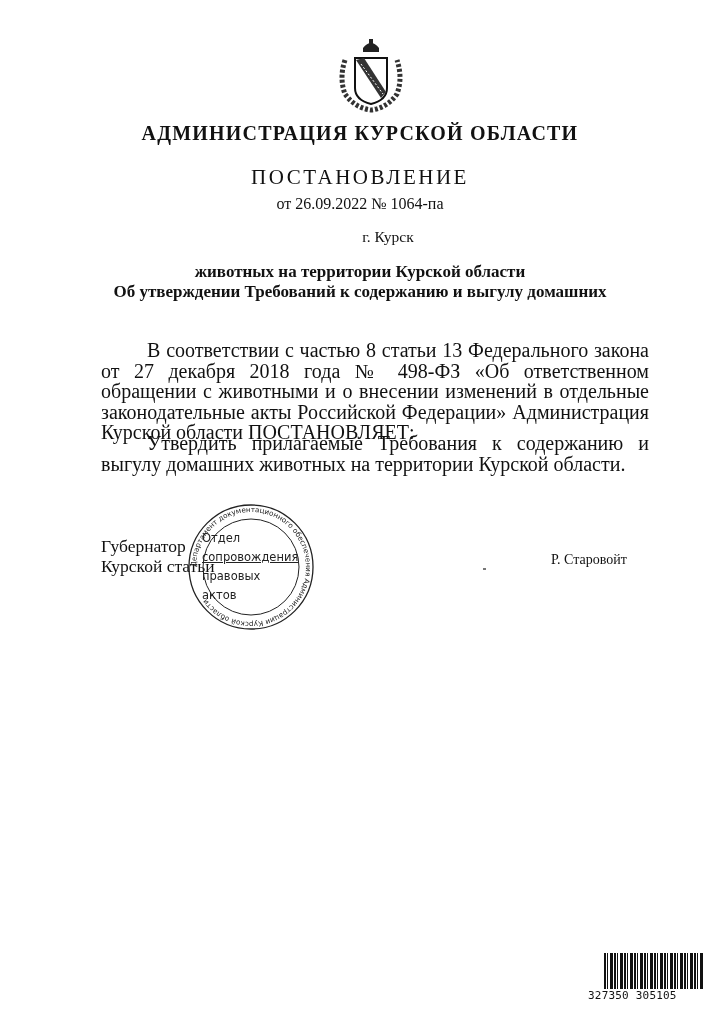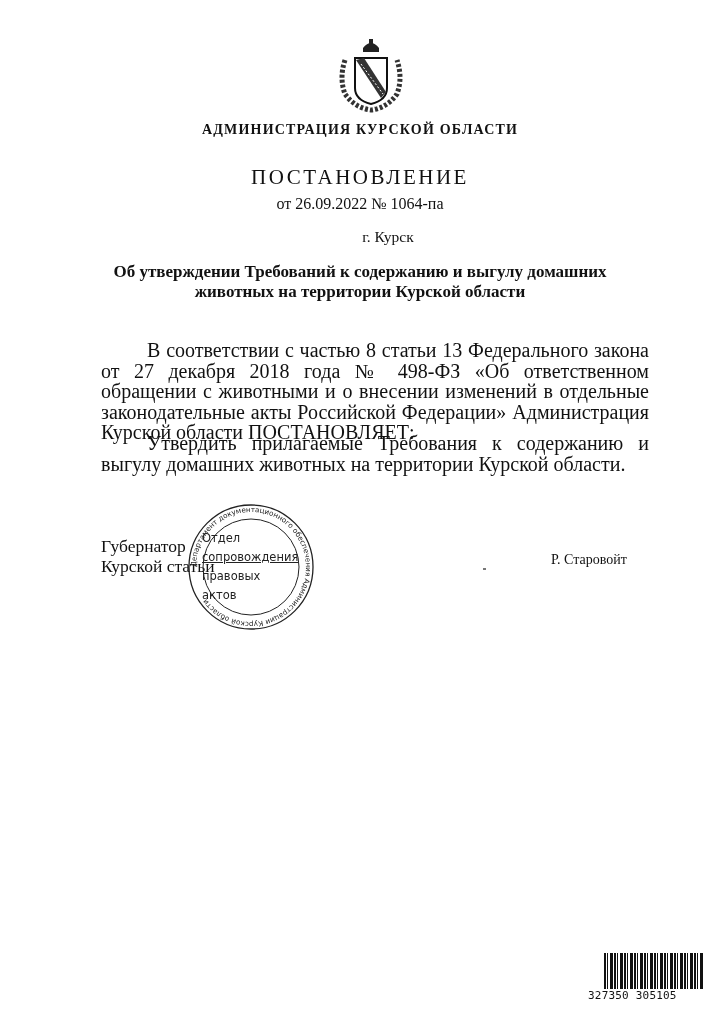--- a/index.html
+++ b/index.html
@@ -3,21 +3,21 @@
   <meta charset="utf-8">
   <style>
     html, body { margin: 0; padding: 0; }
     body {
       width: 720px; height: 1010px; background: #ffffff; position: relative; overflow: hidden;
       font-family: "Liberation Serif", "DejaVu Serif", serif; color: #111;
     }
     .abs { position: absolute; }
     .center { left: 0; width: 720px; text-align: center; }
     .coat { left: 337px; top: 38px; width: 68px; height: 76px; }
-    .org { top: 122px; font-size: 14px; font-weight: bold; letter-spacing: 1.2px; }
+    .org { top: 122px; font-size: 20px; font-weight: bold; letter-spacing: 1.2px; }
     .doctype { top: 165px; font-size: 21px; letter-spacing: 2.5px; }
     .docnum { top: 195px; font-size: 16px; }
     .city { top: 228px; font-size: 15.5px; padding-left: 28px; }
     .subject { top: 262px; font-size: 17px; font-weight: bold; line-height: 20px; }
     .body { left: 101px; width: 548px; font-size: 20px; line-height: 20.6px; text-align: justify; }
     .p1 { top: 340px; }
     .p2 { top: 433px; }
     .indent { text-indent: 46px; }
     .sign-left { left: 101px; top: 536px; font-size: 17.5px; line-height: 20px; }
     .sign-right { left: 551px; top: 552px; font-size: 14px; }
@@ -40,22 +40,22 @@
     <path d="M24 26 L46 56" stroke="#fff" stroke-width="1" stroke-dasharray="2 2"></path>
   </svg>
 </div>
 
 <div class="abs center org">АДМИНИСТРАЦИЯ КУРСКОЙ ОБЛАСТИ</div>
 <div class="abs center doctype">ПОСТАНОВЛЕНИЕ</div>
 <div class="abs center docnum">от 26.09.2022 № 1064-па</div>
 <div class="abs center city">г. Курск</div>
 
 <div class="abs center subject">
+  <div>животных на территории Курской области</div>
   <div>Об утверждении Требований к содержанию и выгулу домашних</div>
-  <div>животных на территории Курской области</div>
 </div>
 
 <div class="abs body p1 indent">В соответствии с частью 8 статьи 13 Федерального закона от 27 декабря 2018 года № 498-ФЗ «Об ответственном обращении с животными и о внесении изменений в отдельные законодательные акты Российской Федерации» Администрация Курской области ПОСТАНОВЛЯЕТ:</div>
 <div class="abs body p2 indent">Утвердить прилагаемые Требования к содержанию и выгулу домашних животных на территории Курской области.</div>
 
 <div class="abs sign-left">
   <div>Губернатор</div>
   <div>Курской статьи</div>
 </div>
 

